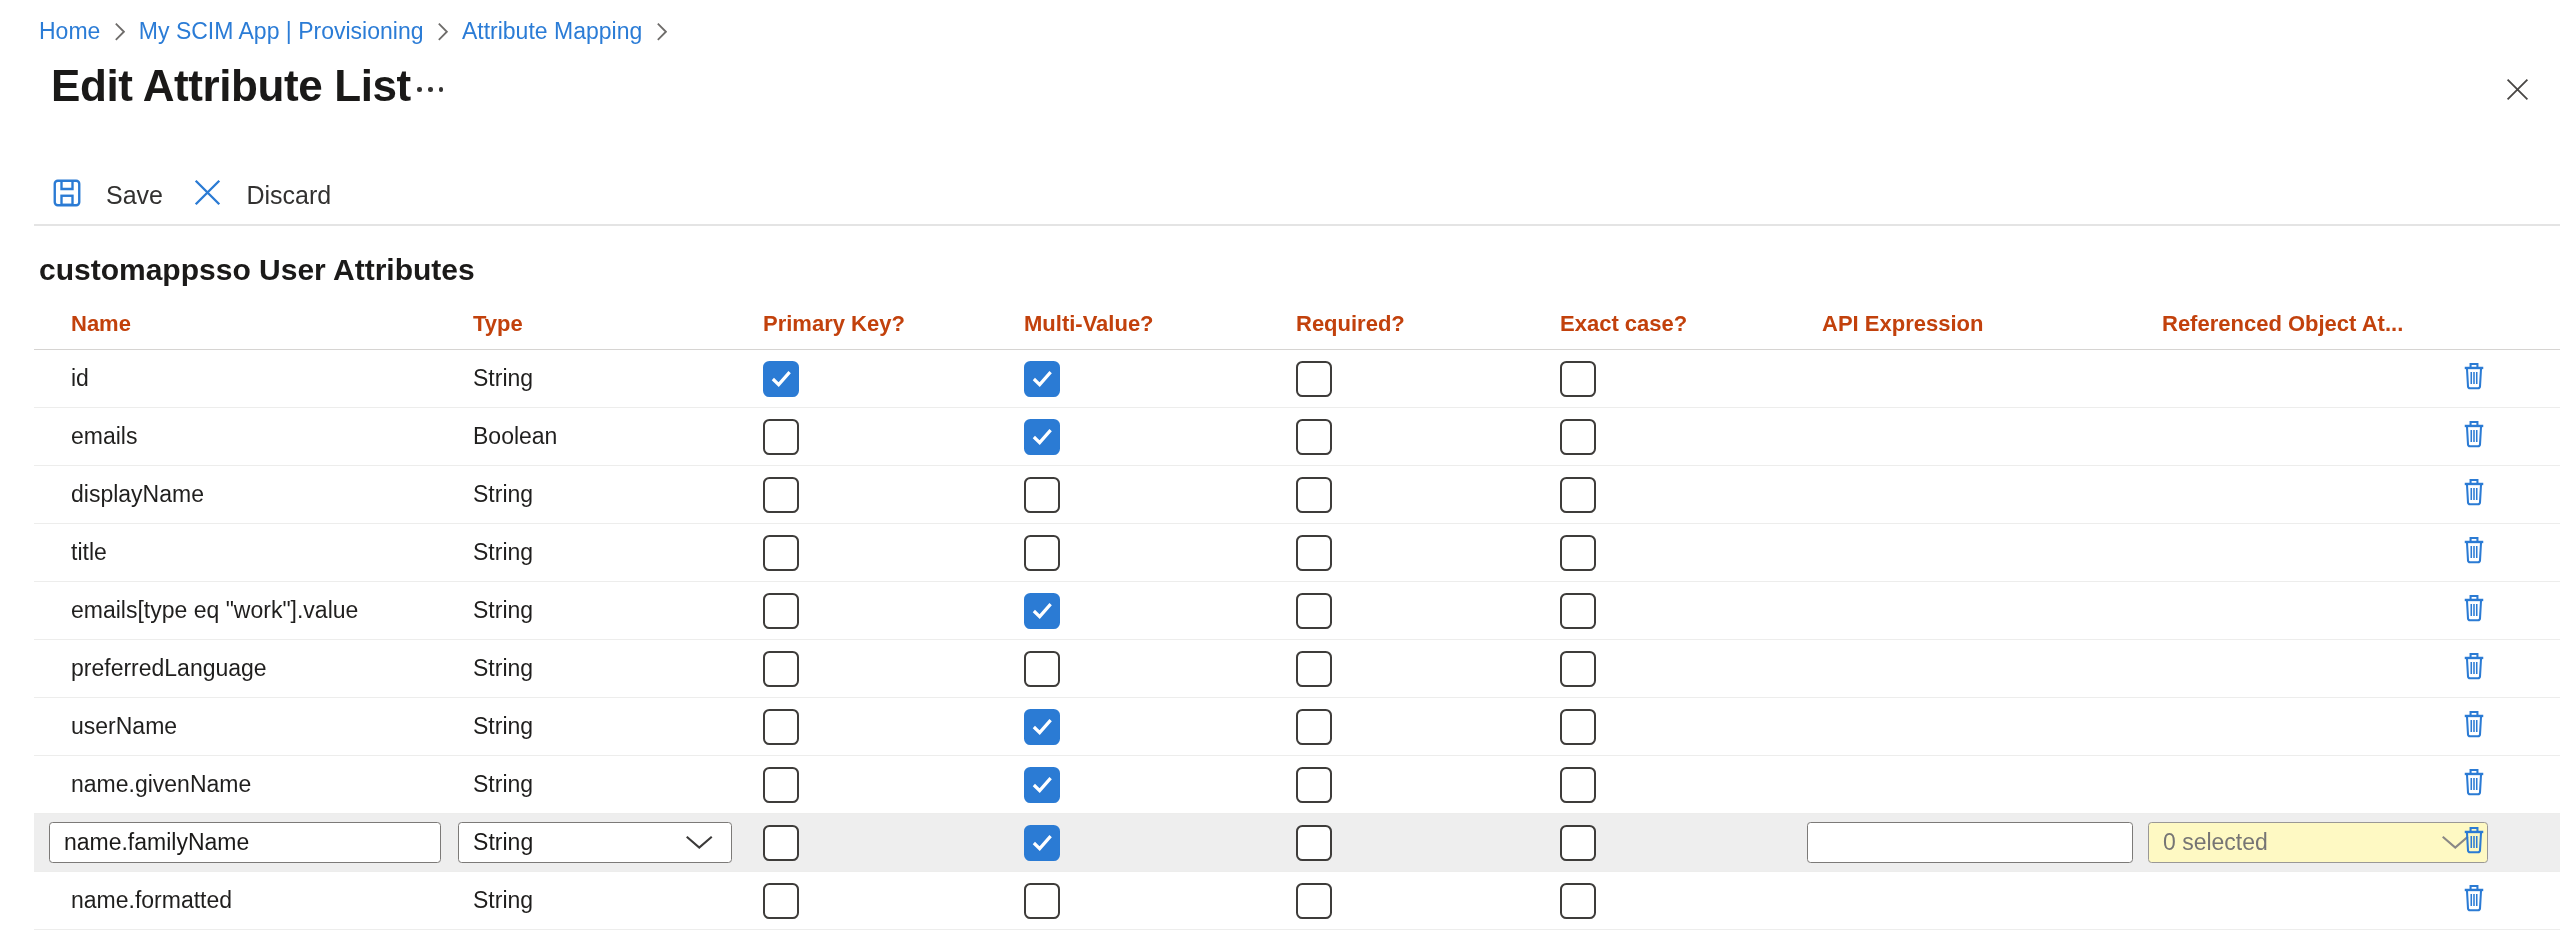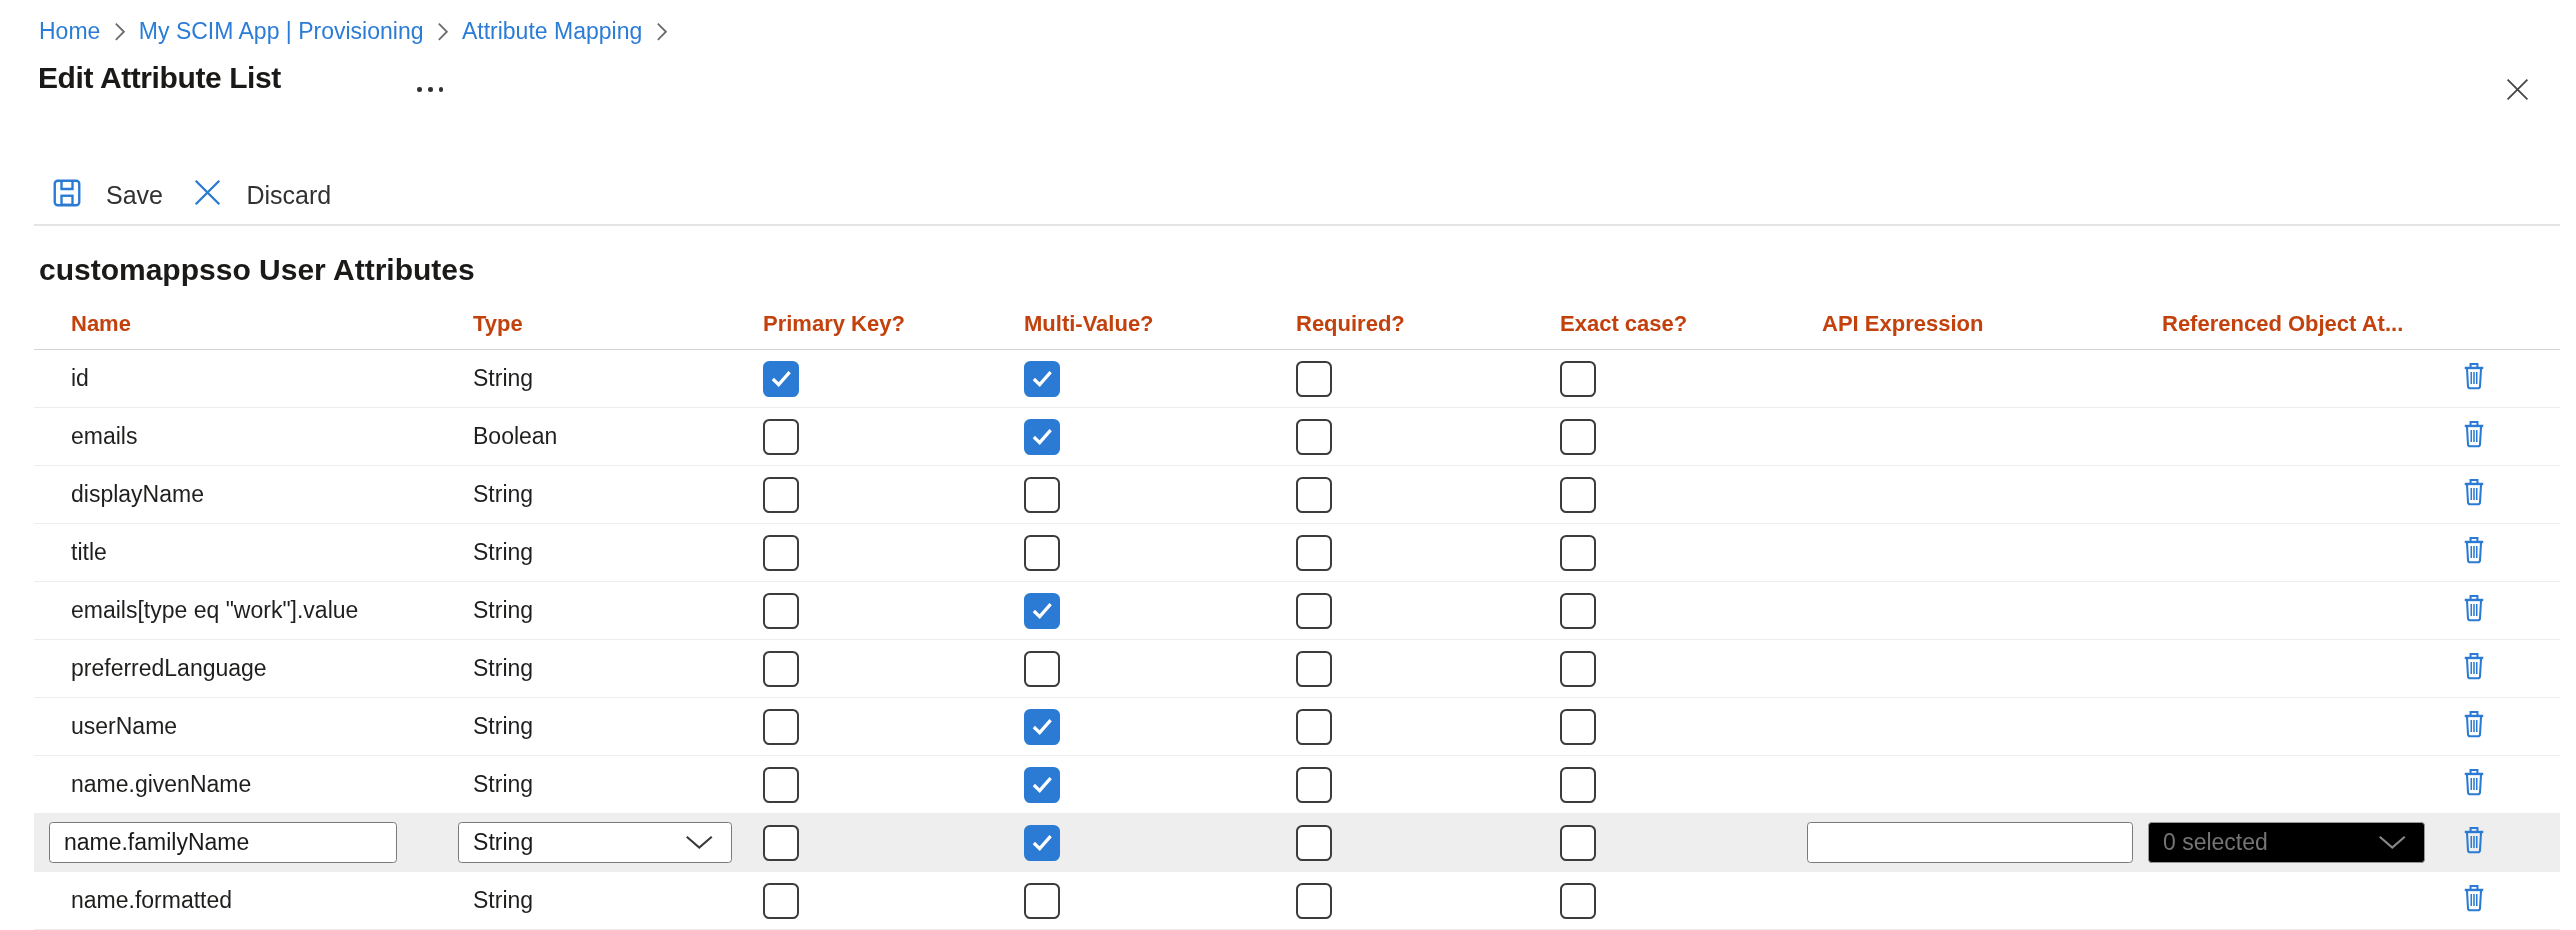--- a/index.html
+++ b/index.html
@@ -7,21 +7,21 @@
               font-family:"Liberation Sans", sans-serif; color:#201f1e; }
   body { position:relative; }
 
   
   .breadcrumb { position:absolute; left:39px; top:16px; height:30.5px;
                 display:flex; align-items:center; gap:13.4px; font-size:23px; }
   .crumb { color:#2b7cd6; text-decoration:none; cursor:pointer; white-space:nowrap; }
   .crumb-sep { display:flex; align-items:center; }
 
   
-  .page-title { position:absolute; left:38px; top:61px; font-size:30px;
+  .page-title { position:absolute; left:51px; top:61px; font-size:44px;
                 font-weight:700; letter-spacing:-0.4px; color:#1a1918; }
   .more-btn { position:absolute; left:412px; top:82px; display:flex; gap:6.3px;
               cursor:pointer; padding:5.4px; }
   .more-btn i { width:4.5px; height:4.5px; border-radius:50%; background:#323130; }
   .close-btn { position:absolute; left:2501px; top:75px; width:32px; height:32px;
                display:flex; align-items:center; justify-content:center; cursor:pointer; }
 
   
   .toolbar { position:absolute; left:52px; top:176px; height:39px;
              display:flex; align-items:center; }
@@ -54,28 +54,28 @@
   .cb.on { background:#2b7bd4; border-color:#2b7bd4; }
 
   
   .trash-btn { width:32px; height:39px; display:flex; align-items:center;
                justify-content:flex-start; cursor:pointer; }
 
   
   .txt-input { height:41px; border:1.8px solid #7c7a78; border-radius:3.6px;
                background:#fff; font-family:inherit; font-size:23px; color:#1b1a19;
                padding:0 14.3px; outline:none; }
-  .name-input { width:348px; margin-left:-22.4px; }
+  .name-input { width:392px; margin-left:-22.4px; }
   .api-input  { width:326px; margin-left:-15.2px; }
   .select-box { height:41px; border:1.8px solid #7c7a78; border-radius:3.6px;
                 background:#fff; display:flex; align-items:center;
                 justify-content:space-between; padding:0 16px 0 14.3px;
                 font-size:23px; color:#1b1a19; cursor:pointer; }
   .type-select { width:274px; margin-left:-15.2px; }
-  .ref-select  { width:277px; margin-left:-14.3px; background:#000000;
+  .ref-select  { width:340px; margin-left:-14.3px; background:#fef9c3;
                  border-color:#9a9896; color:#767574;text-align:right; }
 </style>
 </head>
 <body>
 
 <nav class="breadcrumb">
     <a class="crumb">Home</a>
     <span class="crumb-sep">
       <svg width="11.7" height="21.5" viewBox="0 0 13 24">
         <path d="M2 3 L11 12 L2 21" stroke="#6e6c6a" stroke-width="2" fill="none"></path>

